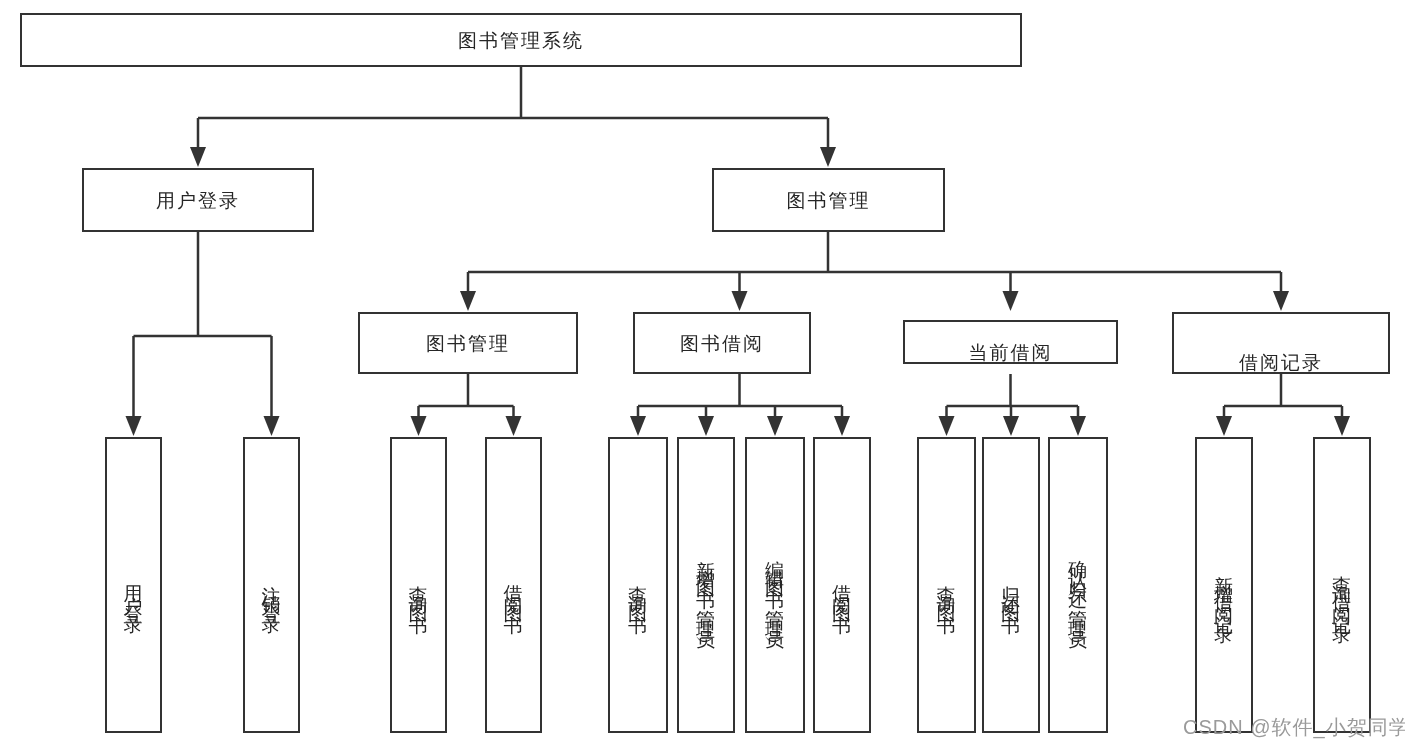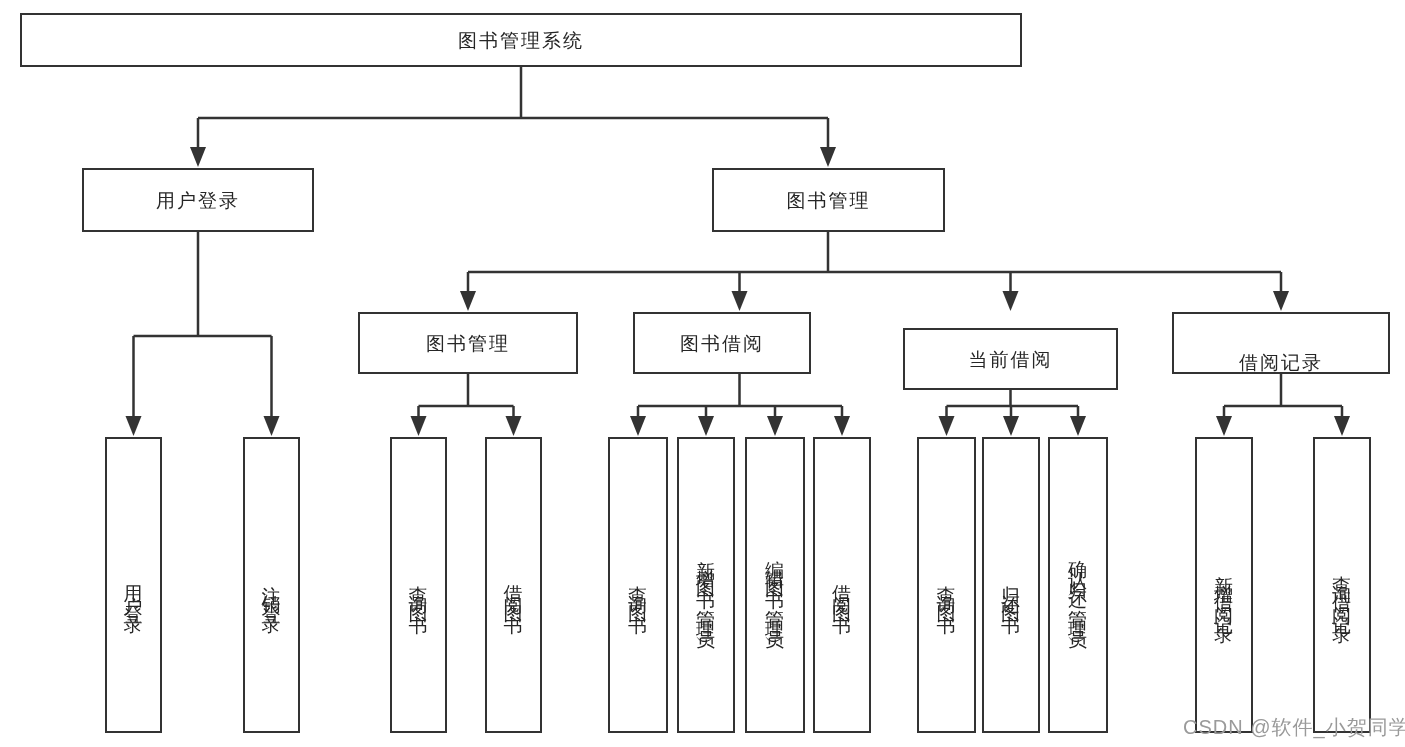--- a/index.html
+++ b/index.html
@@ -110,21 +110,21 @@
   <div class="box" style="left:712px; top:168px; width:233px; height:64px;">
     <span>图书管理</span>
   </div>
 
   <div class="box" style="left:358px; top:312px; width:220px; height:62px;">
     <span>图书管理</span>
   </div>
   <div class="box" style="left:633px; top:312px; width:178px; height:62px;">
     <span>图书借阅</span>
   </div>
-  <div class="box" style="left:903px; top:328px; width:215px; height:62px;">
+  <div class="box" style="left:903px; top:320px; width:215px; height:44px;align-items:flex-end;">
     <span>当前借阅</span>
   </div>
   <div class="box" style="left:1172px; top:312px; width:218px; height:62px;align-items:flex-end;">
     <span>借阅记录</span>
   </div>
 
   <div class="box v" style="left:105px; top:437px; width:57px; height:296px;">
     <span>用户登录</span>
   </div>
   <div class="box v" style="left:243px; top:437px; width:57px; height:296px;">

